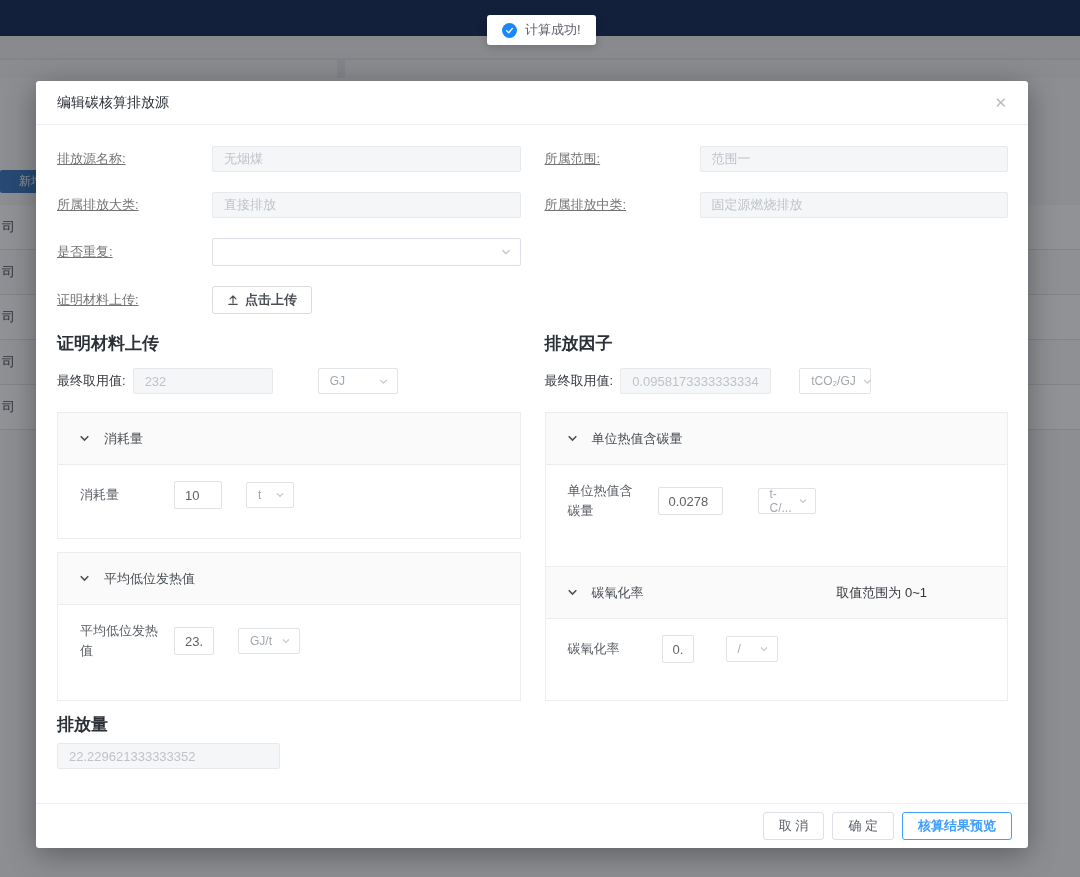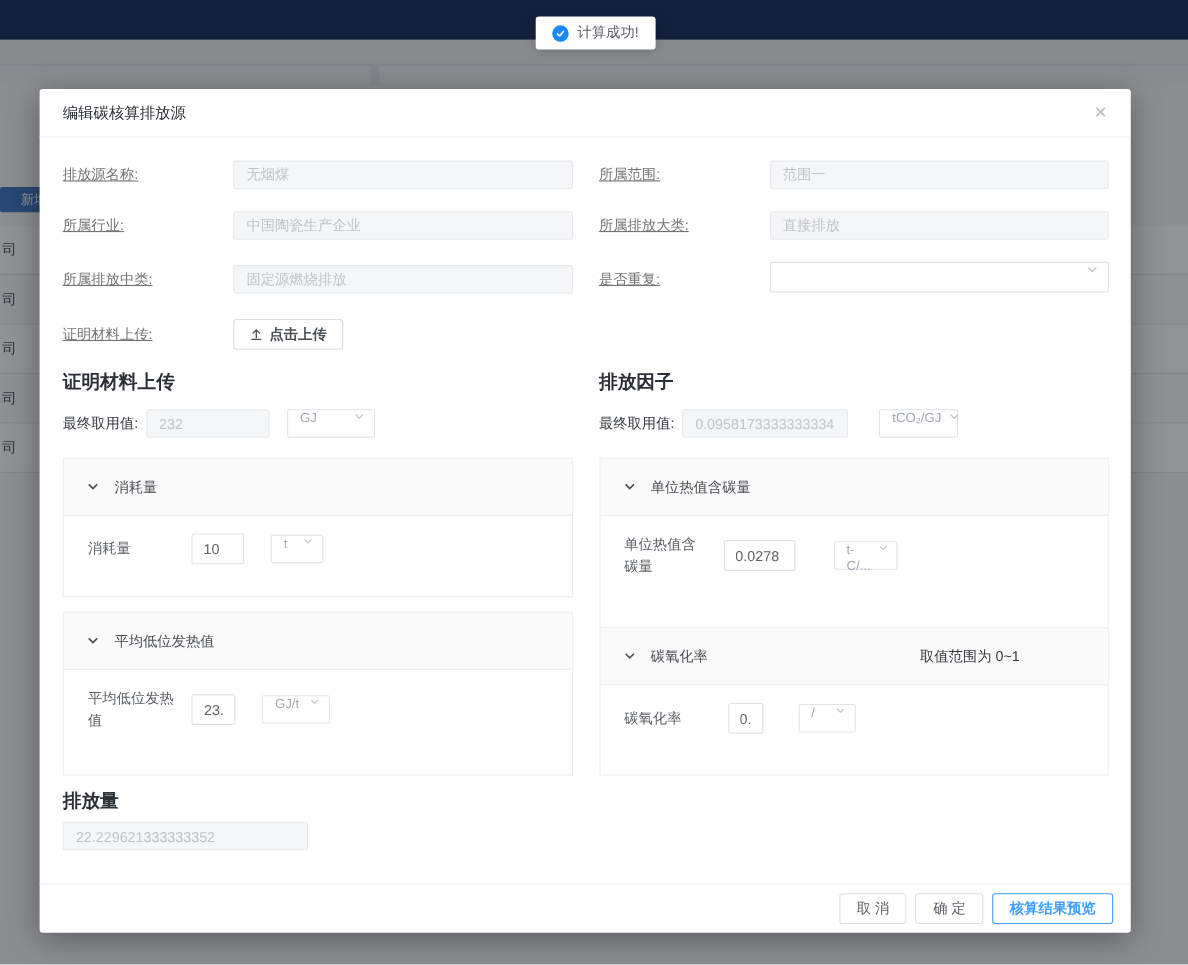--- a/index.html
+++ b/index.html
@@ -41,21 +41,21 @@
 
   .field { display:flex; align-items:center; margin-bottom:20px; }
   .field .lbl { width:155px; flex:none; font-size:13px; color:#737373;text-decoration:underline; }
   .ctl { flex:1; min-width:0; }
 
   .inp { width:100%; height:26px; border:1px solid #e2e4e8; border-radius:2px; padding:0 11px;
     font-size:13px; color:#606266; background:#fff; font-family:inherit; outline:none; }
   .inp:disabled { background:#f5f6f8; color:#bfc3c9; border-color:#e7e9ec; }
 
   .sel { height:26px; border:1px solid #e0e3e7; border-radius:2px; background:#fff; padding:0 8px 0 11px;
-    display:inline-flex; justify-content:space-between; font-size:12px; color:#a3a8b0; gap:6px; }
+    display:inline-flex; align-items:center; justify-content:space-between; font-size:12px; color:#a3a8b0; gap:6px; }
   .sel .chv { color:#c4c8cd; display:flex; }
   .sel.live { border-color:#dcdfe6; color:#606266; width:100%; height:28px; }
 
   .upload-btn { display:inline-flex; align-items:center; gap:6px; height:28px; padding:0 14px; background:#fff;
     border:1px solid #d9dbde; border-radius:3px; font-size:13px; font-weight:700; color:#4a4e55; cursor:pointer; }
 
   .sec-title { font-size:17px; font-weight:700; color:#2b2f36; margin:18px 0 13px 0; }
   .final-row { display:flex; align-items:center; margin-bottom:18px; }
   .final-row .flbl { font-size:13px; color:#33373d; margin-right:7px; white-space:nowrap; }
 
@@ -121,24 +121,20 @@
       <div class="cols">
         <div class="field">
           <span class="lbl">排放源名称:</span>
           <span class="ctl"><input class="inp" disabled="" value="无烟煤" style=""></span>
         </div>
         <div class="field">
           <span class="lbl">所属范围:</span>
           <span class="ctl"><input class="inp" disabled="" value="范围一" style=""></span>
         </div>
         <div class="field">
-          <span class="lbl">所属行业:</span>
-          <span class="ctl"><input class="inp" disabled="" value="中国陶瓷生产企业" style=""></span>
-        </div>
-        <div class="field">
           <span class="lbl">所属排放大类:</span>
           <span class="ctl"><input class="inp" disabled="" value="直接排放" style=""></span>
         </div>
         <div class="field">
           <span class="lbl">所属排放中类:</span>
           <span class="ctl"><input class="inp" disabled="" value="固定源燃烧排放" style=""></span>
         </div>
         <div class="field">
           <span class="lbl">是否重复:</span>
           <span class="ctl">
@@ -165,21 +161,21 @@
           <span>点击上传</span>
         </button>
       </div>
 
       <div class="cols">
 
         <div>
           <div class="sec-title">证明材料上传</div>
           <div class="final-row">
             <span class="flbl">最终取用值:</span>
-            <input class="inp" disabled="" style="width: 112px; margin-right: 16px;" value="232">
+            <input class="inp" disabled="" style="width: 140px; margin-right: 45px;" value="232">
             <span class="sel" style="width:80px;">
               <span>GJ</span>
               <span class="chv">
                 <svg width="11" height="11" viewBox="0 0 10 10">
                     <polyline points="2,3.5 5,6.5 8,3.5" fill="none" stroke="currentColor" stroke-width="1.2"></polyline>
                   </svg>
               </span>
             </span>
           </div>
 

